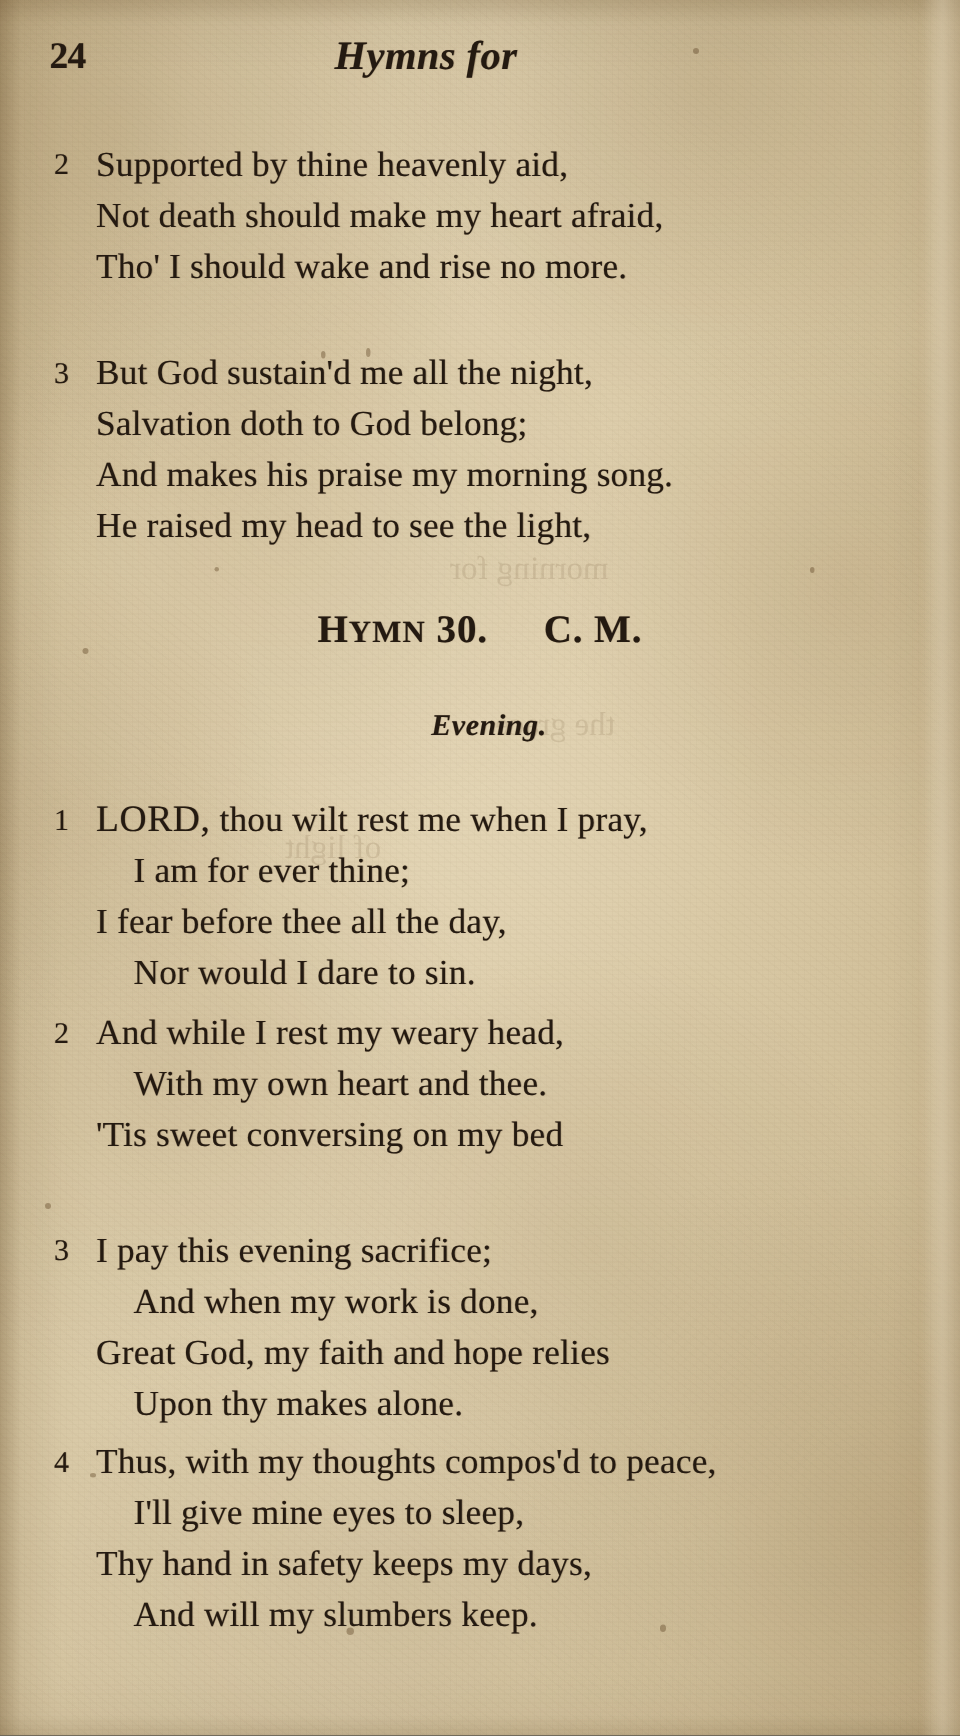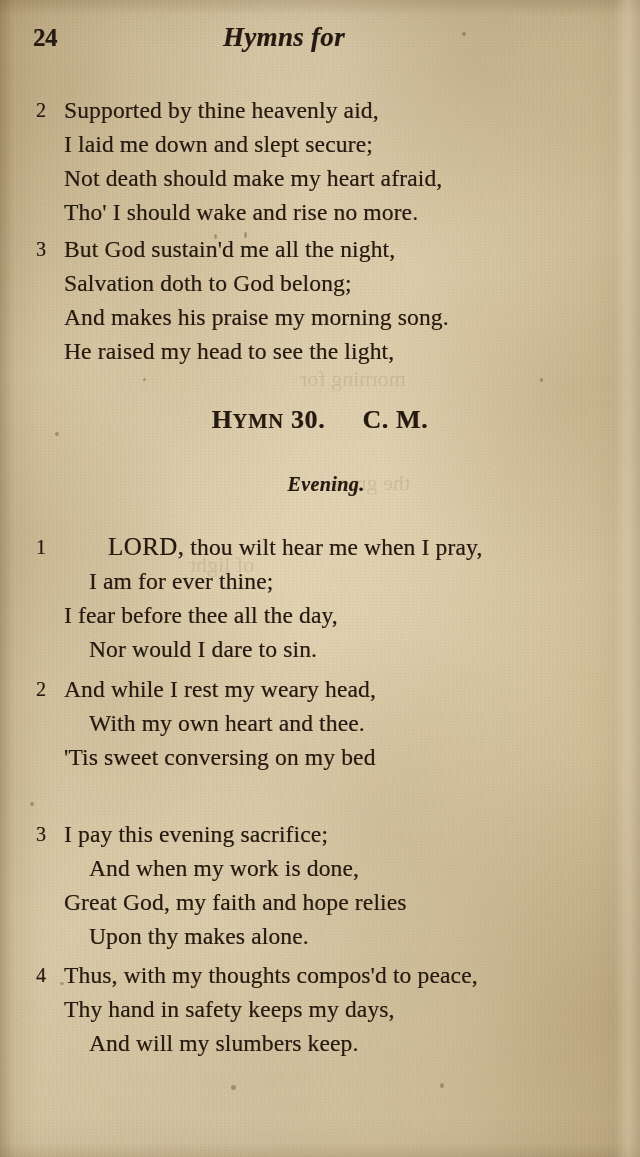--- a/index.html
+++ b/index.html
@@ -142,21 +142,21 @@
   .hymn-sub {
     position: absolute;
     left: 0; right: 0;
     text-align: center;
     font-size: 20px;
     font-style: italic;
     font-weight: 700;
     letter-spacing: 0.4px;
     margin-left: 12px;
   }
-  .lordcap { font-size: 25px; letter-spacing: 0.4px; margin-left: 44px; }
+  .lordcap { font-size: 25px; letter-spacing: 0.4px; }
   .ink {
     text-shadow:
       0.4px 0.3px 0.5px rgba(60,40,20,0.35),
       -0.3px 0.2px 0.4px rgba(70,48,24,0.25);
   }
   .showthrough {
     position: absolute;
     z-index: 3;
     color: rgba(120,96,62,0.16);
     font-size: 22px;
@@ -196,23 +196,20 @@
       <span class="folio ink">24</span>
       <span class="running-head ink">Hymns for</span>
     </div>
 
     <div class="stanza" style="top:93px;">
       <div class="vline ind0">
         <span class="vnum ink">2</span>
         <span class="vtext ink">Supported by thine heavenly aid,</span>
       </div>
       <div class="vline ind0">
-        <span class="vtext ink">I laid me down and slept secure;</span>
-      </div>
-      <div class="vline ind0">
         <span class="vtext ink">Not death should make my heart afraid,</span>
       </div>
       <div class="vline ind0">
         <span class="vtext ink">Tho' I should wake and rise no more.</span>
       </div>
     </div>
 
     <div class="stanza" style="top:232px;">
       <div class="vline ind0">
         <span class="vnum ink">3</span>
@@ -233,21 +230,21 @@
       <span class="smallcap-lead">H</span><span class="smallcaps">YMN</span>
       <span>30.</span>
       <span class="meter">C. M.</span>
     </div>
 
     <div class="hymn-sub ink" style="top:473px;">Evening.</div>
 
     <div class="stanza" style="top:530px;">
       <div class="vline ind0">
         <span class="vnum ink">1</span>
-        <span class="vtext ink"><span class="lordcap">LORD,</span><span> thou wilt hear me when I pray,</span></span>
+        <span class="vtext ink"><span class="lordcap">LORD,</span><span> thou wilt rest me when I pray,</span></span>
       </div>
       <div class="vline ind1">
         <span class="vtext ink">I am for ever thine;</span>
       </div>
       <div class="vline ind0">
         <span class="vtext ink">I fear before thee all the day,</span>
       </div>
       <div class="vline ind1">
         <span class="vtext ink">Nor would I dare to sin.</span>
       </div>
@@ -279,20 +276,23 @@
       </div>
       <div class="vline ind1">
         <span class="vtext ink">Upon thy makes alone.</span>
       </div>
     </div>
 
     <div class="stanza" style="top:958px;">
       <div class="vline ind0">
         <span class="vnum ink">4</span>
         <span class="vtext ink">Thus, with my thoughts compos'd to peace,</span>
+      </div>
+      <div class="vline ind1">
+        <span class="vtext ink">I'll give mine eyes to sleep,</span>
       </div>
       <div class="vline ind0">
         <span class="vtext ink">Thy hand in safety keeps my days,</span>
       </div>
       <div class="vline ind1">
         <span class="vtext ink">And will my slumbers keep.</span>
       </div>
     </div>
 
   </div>

